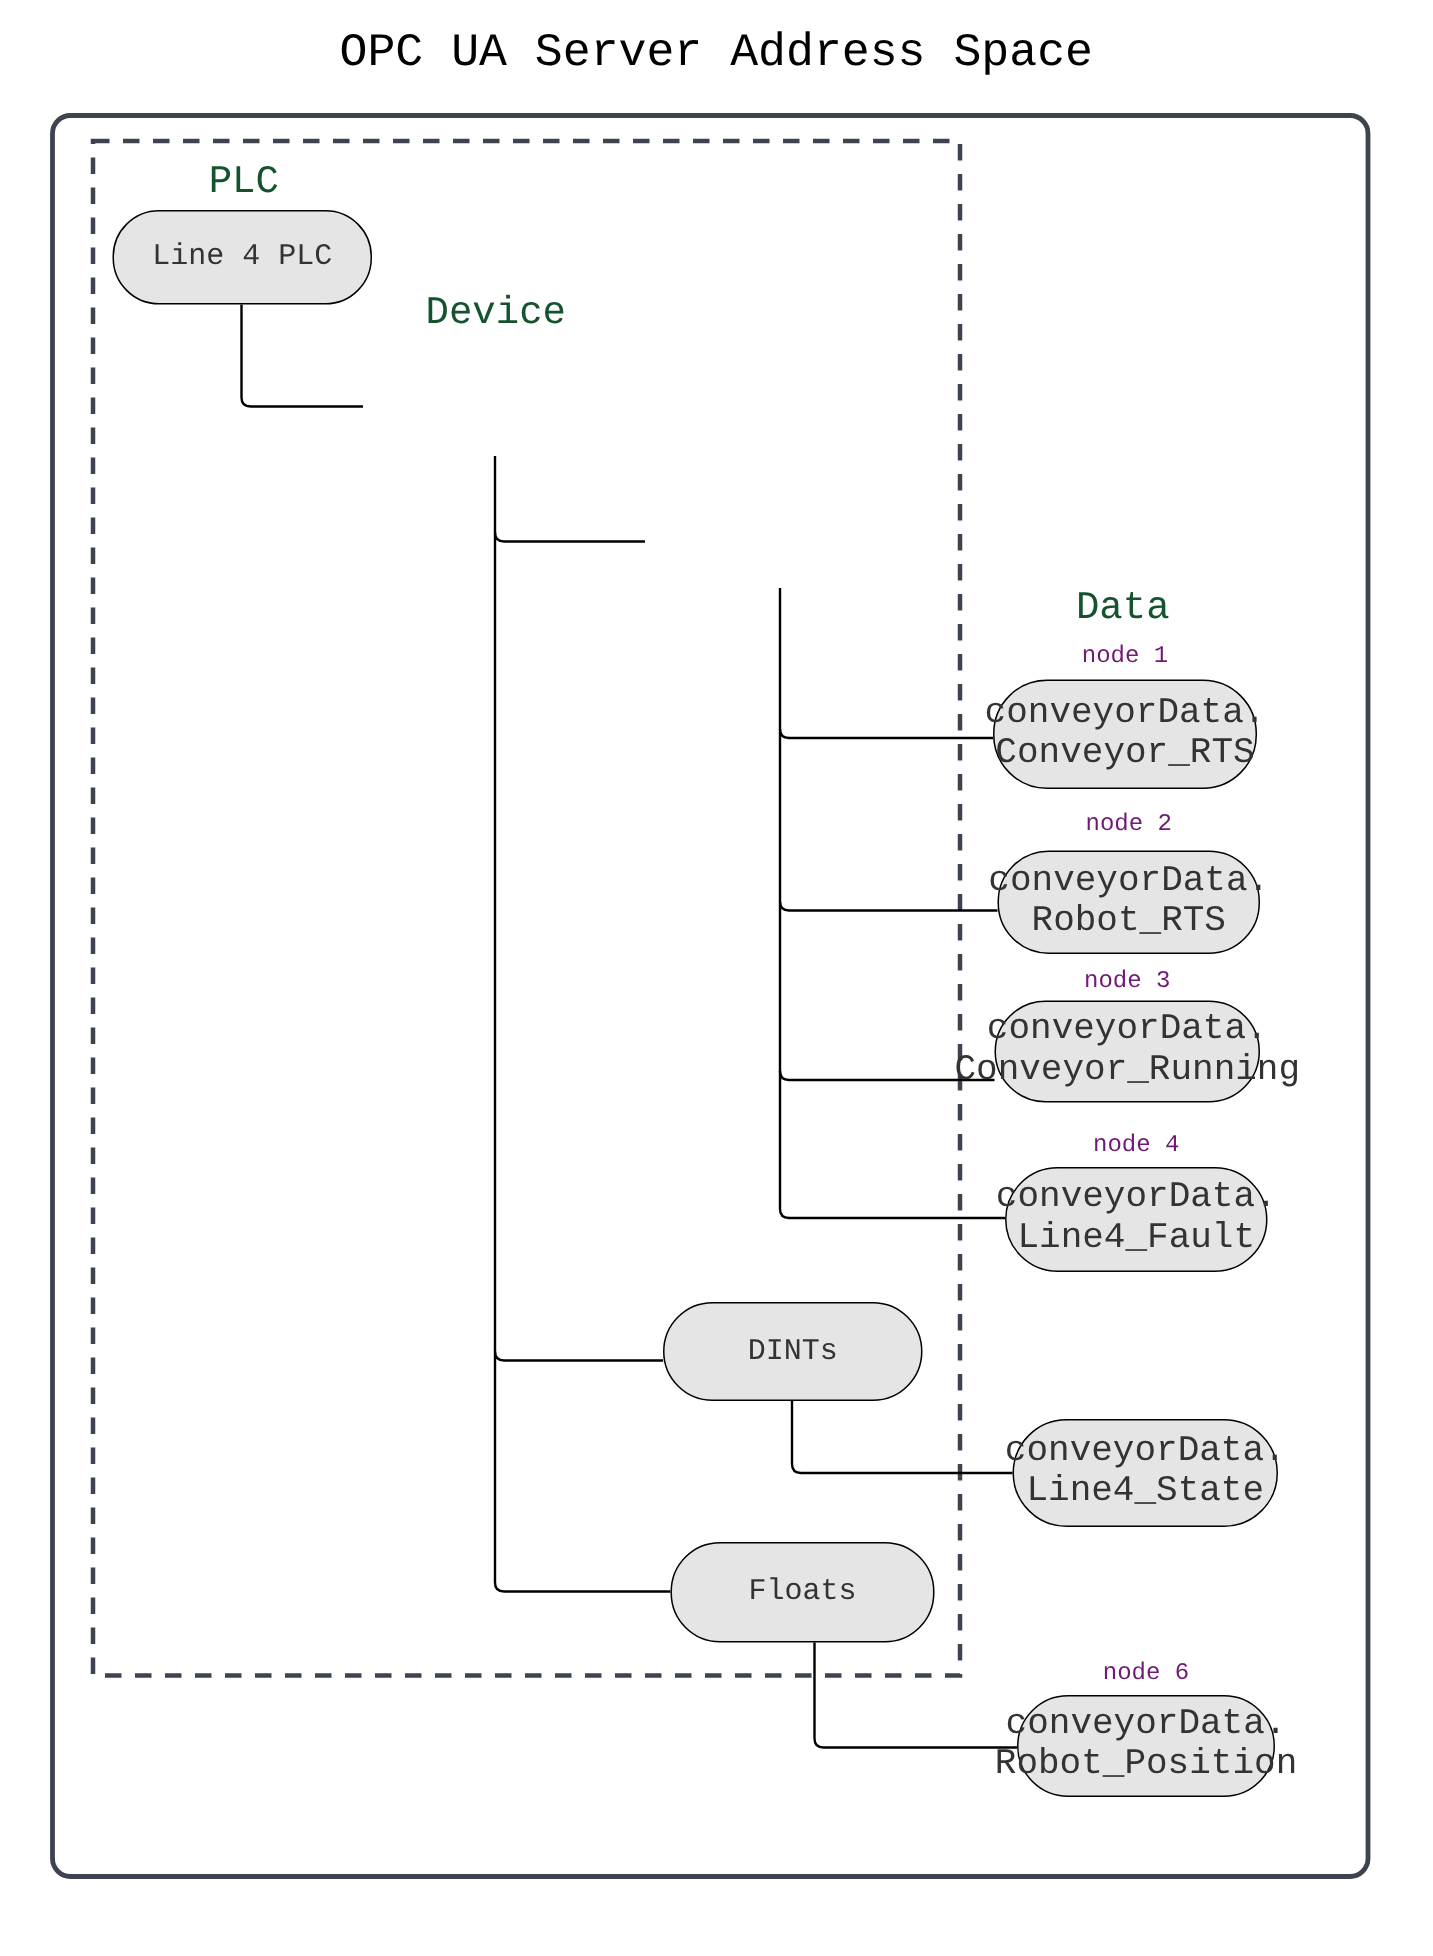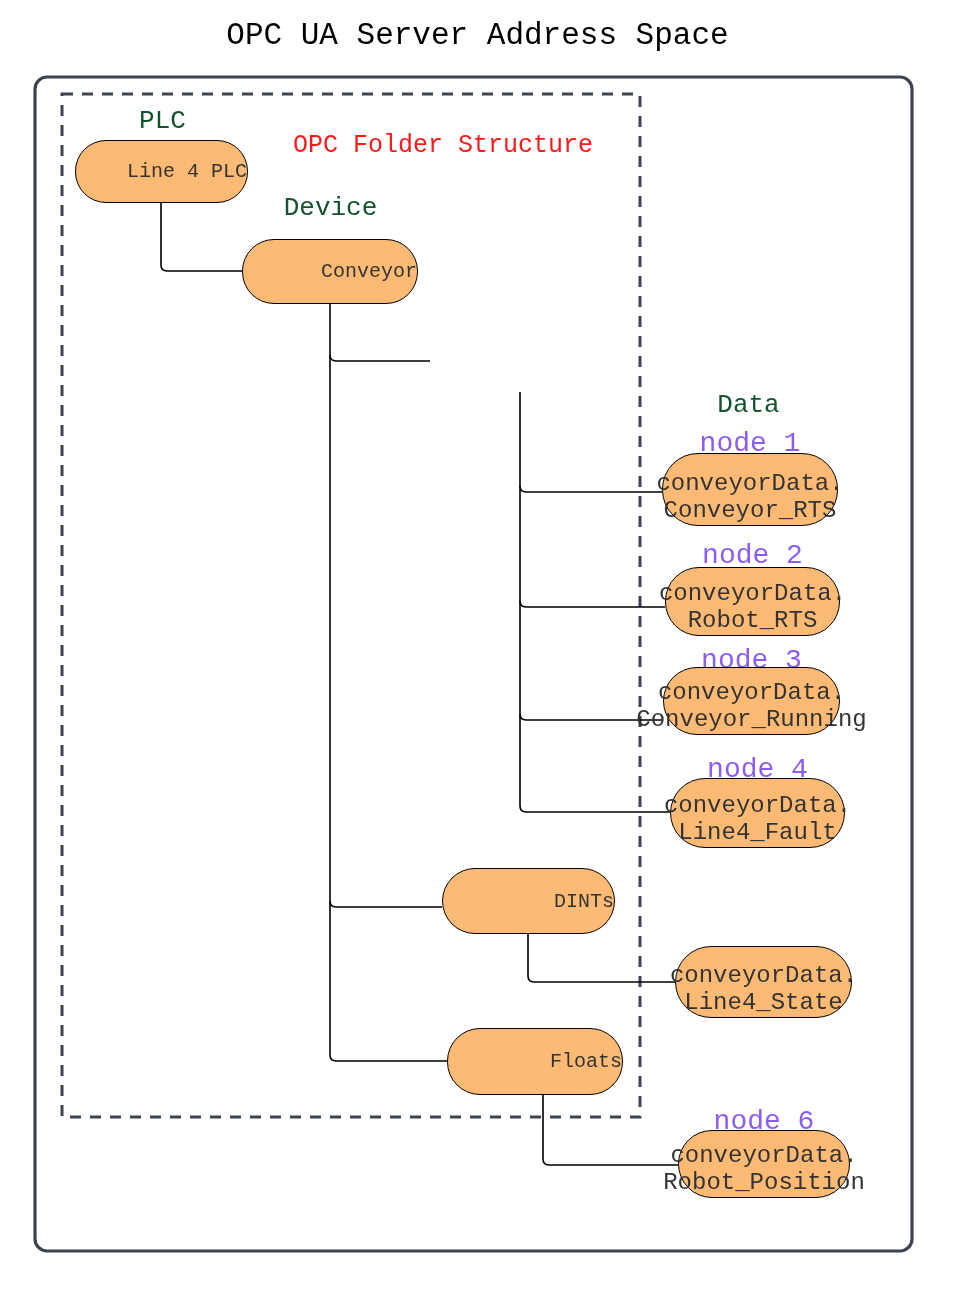--- a/index.html
+++ b/index.html
@@ -40,33 +40,33 @@
   }
   .red-caption {
     position: absolute;
     font-size: 25px;
     color: #ff1a1a;
     white-space: nowrap;
     text-align: center;
   }
   .node-caption {
     position: absolute;
-    font-size: 28px;
-    color: #8b5cf6;
+    font-size: 16px;
+    color: #701a75;
     white-space: nowrap;
     text-align: center;
   }
   .node-box {
     position: absolute;
     box-sizing: border-box;
-    background: #fdba74;
+    background: #e5e5e5;
     border: 1.6px solid #000000;
     display: flex;
     align-items: center;
-    justify-content: flex-end;
+    justify-content: center;
     text-align: center;
     color: #333333;
     z-index: 3;
   }
   .node-box.small {
     font-size: 20px;
   }
   .node-box.leaf {
     font-size: 24px;
     line-height: 1.12;
@@ -110,29 +110,25 @@
 
     <path d="M 528 934 L 528 976 Q 528 982 534 982 L 675 982" fill="none" stroke="#000000" stroke-width="1.6" stroke-linejoin="round"></path>
 
     <path d="M 543 1095 L 543 1159 Q 543 1165 549 1165 L 678 1165" fill="none" stroke="#000000" stroke-width="1.6" stroke-linejoin="round"></path>
   </svg>
 
   <div class="section-caption" style="left:100px; top:106px; width:125px;">PLC</div>
   <div class="section-caption" style="left:258px; top:193px; width:145px;">Device</div>
   <div class="section-caption" style="left:676px; top:390px; width:145px;">Data</div>
 
-  <div class="red-caption" style="left:293px; top:131px; width:285px;">OPC Folder Structure</div>
 
   <div class="node-box small" style="left:75px; top:140px; width:173px; height:63px; border-radius:31px;">
     <span class="leaf-text">Line 4 PLC</span>
   </div>
 
-  <div class="node-box small" style="left:242px; top:239px; width:176px; height:65px; border-radius:32px;">
-    <span class="leaf-text">Conveyor</span>
-  </div>
 
 
   <div class="node-box small" style="left:442px; top:868px; width:173px; height:66px; border-radius:33px;">
     <span class="leaf-text">DINTs</span>
   </div>
 
   <div class="node-box small" style="left:447px; top:1028px; width:176px; height:67px; border-radius:33px;">
     <span class="leaf-text">Floats</span>
   </div>
 

